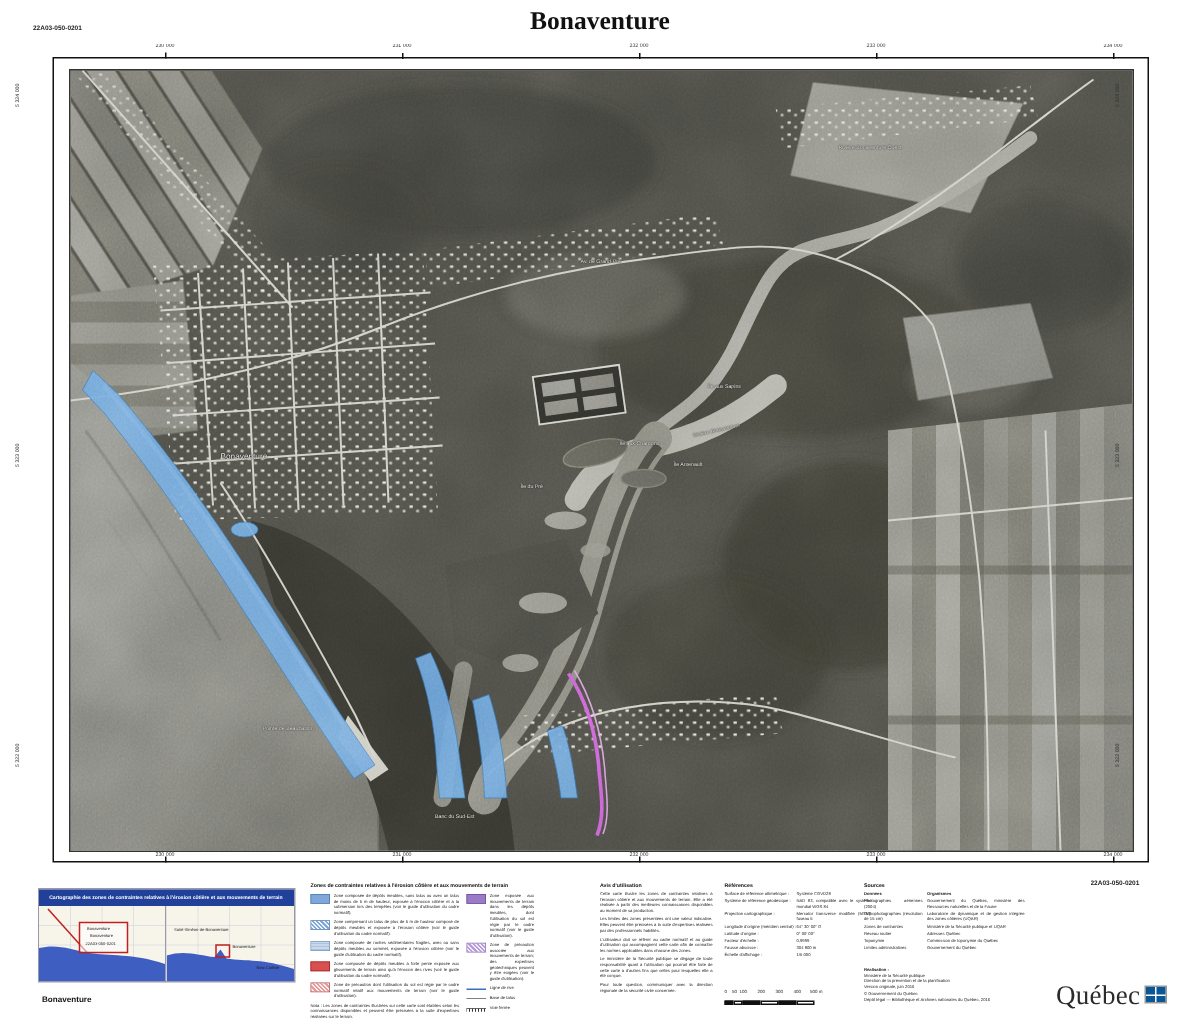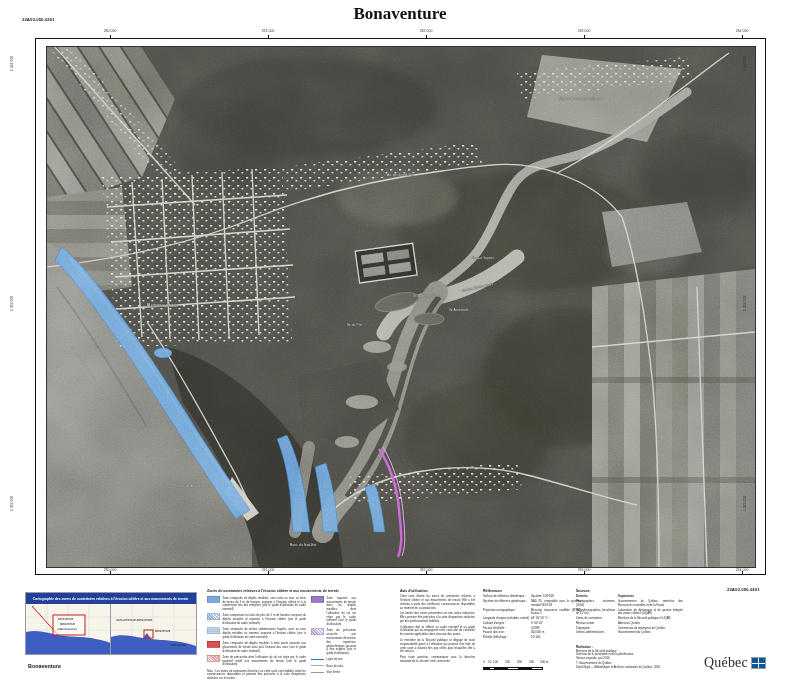--- a/index.html
+++ b/index.html
@@ -51,21 +51,21 @@
   .ref-v{width:100px;}
   .scalebar{left:483px;top:660px;width:70px;height:14px;}
   .sb-seg{position:absolute;top:7px;height:3px;border:0.5px solid #111;box-sizing:border-box;}
   .sb-lab{position:absolute;top:0;font-size:6px;transform:scale(.5);transform-origin:0 0;color:#222;white-space:nowrap;}
   .sources{left:576px;top:589px;width:108px;height:54px;}
   .src-row{display:flex;margin-bottom:2px;}
   .src-c1{width:78px;flex:none;padding-right:6px;}
   .src-c2{width:130px;}
   .realis{left:576px;top:645px;width:120px;height:36px;}
   .qlogo{left:704px;top:651px;width:80px;height:24px;display:flex;align-items:center;}
-  .qword{font-family:"Liberation Serif",serif;font-size:14px;color:#2b2b2b;letter-spacing:0.2px;}
+  .qword{font-family:"Liberation Serif",serif;font-size:18px;color:#2b2b2b;letter-spacing:0.2px;}
   .qflag{width:13px;height:10px;margin-left:3px;display:grid;grid-template-columns:1fr 1fr;grid-template-rows:1fr 1fr;gap:1px;background:#fff;border:0.5px solid #999;}
   .qflag div{background:#095797;}
 </style>
 </head>
 <body>
 
 <div class="page">
 
   <div class="abs title">Bonaventure</div>
   <div class="abs" style="left:22px;top:17px;">

